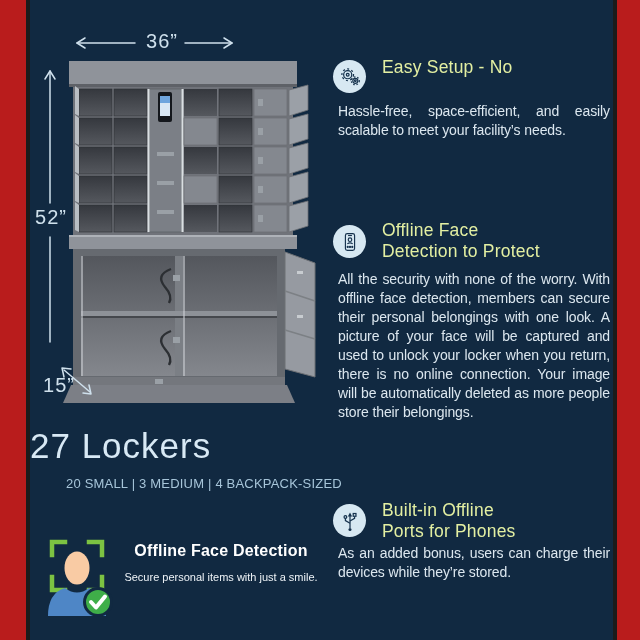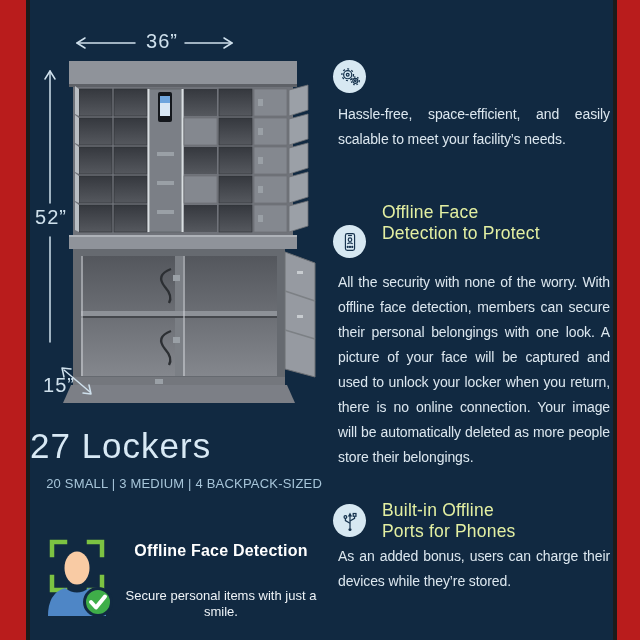--- a/index.html
+++ b/index.html
@@ -7,35 +7,35 @@
           font-family:Liberation Sans, sans-serif;background:#b91c1c;}
   .navy-panel{position:absolute;left:30px;top:0;width:587px;height:640px;background:#112941;}
   .edge{position:absolute;top:0;width:4px;height:640px;background:#1b1b1b;}
   .edge.l{left:26px}.edge.r{left:613px}
 
   .abs{position:absolute;}
   .dim-label{color:#cfe0ec;font-size:20px;font-weight:300;letter-spacing:1px;text-align:center;}
 
   .lockers-title{left:30px;top:426px;width:292px;text-align:left;color:#d8e9f5;
                  font-size:35px;font-weight:300;letter-spacing:1px;}
-  .lockers-sub{left:30px;top:476px;width:292px;text-align:right;color:#a7c5d9;
-               font-size:13px;letter-spacing:.2px;white-space:nowrap;}
+  .lockers-sub{left:30px;top:476px;width:292px;text-align:left;color:#a7c5d9;
+               font-size:13px;letter-spacing:.2px;white-space:nowrap;padding-left:36px;}
 
   .face-block{left:38px;top:538px;width:280px;display:flex;align-items:flex-start;}
   .face-text{margin-left:8px;width:196px;text-align:center;}
   .face-head{color:#ffffff;font-size:16px;font-weight:bold;letter-spacing:.2px;margin-top:4px;white-space:nowrap;}
-  .face-body{color:#eef3f7;font-size:13px;line-height:1.22;margin-top:28px;}
+  .face-body{color:#eef3f7;font-size:11px;line-height:1.22;margin-top:11px;}
 
   .feature{position:absolute;left:333px;width:280px;}
   .icon-circle{position:absolute;left:0;top:0;width:33px;height:33px;border-radius:50%;
                background:#d7e8f2;display:flex;align-items:center;justify-content:center;}
   .f-title{position:absolute;left:49px;color:#e3efa2;font-size:17.5px;line-height:21px;letter-spacing:.2px;}
   .f-title span{display:block;}
   .f-body{position:absolute;left:5px;width:272px;color:#dce7ef;font-size:14px;
-          letter-spacing:-0.1px;line-height:25px;text-align:justify;}
+          letter-spacing:-0.1px;line-height:19px;text-align:justify;}
 </style>
 </head>
 <body>
 
 <div class="canvas">
   <div class="navy-panel"></div>
   <div class="edge l"></div>
   <div class="edge r"></div>
 
   <svg class="abs" style="left:25px;top:25px" width="300" height="380" viewBox="0 0 300 380">
@@ -217,37 +217,38 @@
       <svg width="26" height="26" viewBox="0 0 34 34" fill="none" stroke="#16324d" stroke-width="1.6">
         <circle cx="14" cy="14" r="5.3"></circle>
         <circle cx="14" cy="14" r="7.6" stroke-dasharray="2.6 3.1"></circle>
         <circle cx="14" cy="14" r="1.8"></circle>
         <circle cx="24" cy="22" r="3.3"></circle>
         <circle cx="24" cy="22" r="5.2" stroke-dasharray="2 2.4"></circle>
         <circle cx="24" cy="22" r="1.1"></circle>
       </svg>
     </div>
     <div class="f-title" style="top:57px">
+      <span>Easy Setup - No</span>
     </div>
     <div class="f-body" style="top:102px">Hassle-free, space-efficient, and easily scalable to meet your facility’s needs.</div>
   </div>
 
   <div class="feature" style="top:0">
     <div class="icon-circle" style="top:225px">
       <svg width="26" height="26" viewBox="0 0 34 34" fill="none" stroke="#16324d" stroke-width="1.5">
         <rect x="11" y="6" width="12" height="22" rx="2.5"></rect>
         <path d="M14.5,8.5 H19.5"></path>
         <circle cx="17" cy="14" r="2.3"></circle>
         <path d="M13.5,19.5 Q17,16.8 20.5,19.5"></path>
         <circle cx="14" cy="23.5" r="0.7" fill="#16324d"></circle>
         <circle cx="17" cy="23.5" r="0.7" fill="#16324d"></circle>
         <circle cx="20" cy="23.5" r="0.7" fill="#16324d"></circle>
       </svg>
     </div>
-    <div class="f-title" style="top:202px">
+    <div class="f-title" style="top:220px">
       <span>Offline Face</span>
       <span>Detection to Protect</span>
     </div>
     <div class="f-body" style="top:270px">All the security with none of the worry. With offline face detection, members can secure their personal belongings with one look. A picture of your face will be captured and used to unlock your locker when you return, there is no online connection. Your image will be automatically deleted as more people store their belongings.</div>
   </div>
 
   <div class="feature" style="top:0">
     <div class="icon-circle" style="top:504px">
       <svg width="26" height="26" viewBox="0 0 34 34" fill="none" stroke="#16324d" stroke-width="1.6">
         <path d="M17,26 V9"></path>

